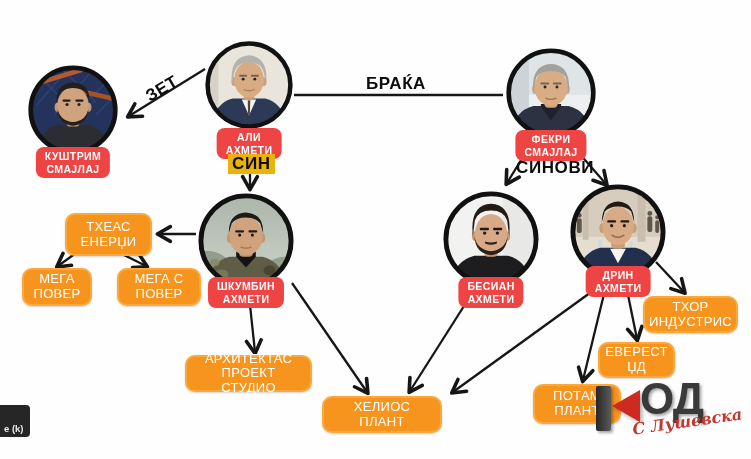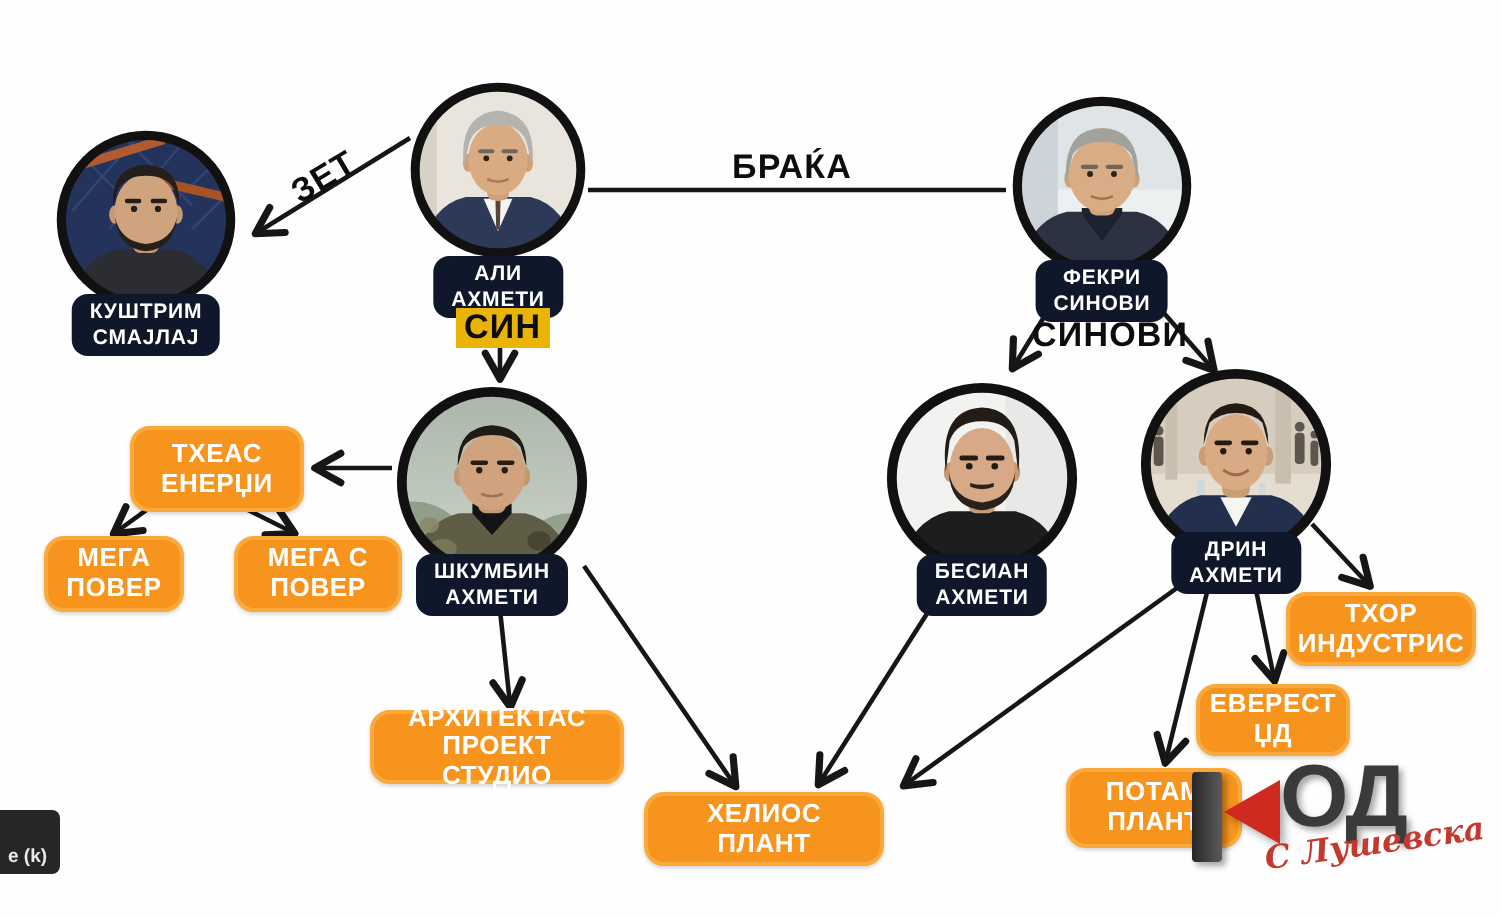--- a/index.html
+++ b/index.html
@@ -1,26 +1,26 @@
 <!DOCTYPE html>
 <html><head>
 <meta charset="utf-8">
 <style>
   html,body{margin:0;padding:0;background:#ffffff;}
   .canvas{position:relative;width:751px;height:459px;background:#fefefe;overflow:hidden;
           font-family:"Liberation Sans",sans-serif;}
   #arrows{position:absolute;left:0;top:0;z-index:1;}
   .obox{position:absolute;box-sizing:border-box;background:#F7941E;border:2px solid #FBA93B;
-        border-radius:10px;color:#fff;font-weight:bold;font-size:13px;line-height:1.12;
+        border-radius:10px;color:#fff;font-weight:normal;font-size:13px;line-height:1.12;
         text-align:center;display:flex;align-items:center;justify-content:center;
         white-space:pre-line;letter-spacing:.3px;z-index:2;box-shadow:0 1px 2px rgba(0,0,0,.18);
         padding:3px 6px;}
   .person{position:absolute;z-index:2;}
   .person svg{display:block;}
-  .pname{position:absolute;left:50%;transform:translateX(-50%);background:#0f172a;color:#fff;
+  .pname{position:absolute;left:50%;transform:translateX(-50%);background:#ef4444;color:#fff;
          font-weight:bold;font-size:10.5px;line-height:1.2;text-align:center;padding:3px 9px;
          border-radius:8px;white-space:pre-line;letter-spacing:.4px;z-index:3;}
   .rel{position:absolute;font-weight:bold;font-size:17px;color:#0d0d0d;z-index:4;letter-spacing:.6px;}
   .rel.halo{background:#eab308;padding:0 4px;}
   .kod{position:absolute;left:594px;top:381px;width:156px;height:62px;z-index:5;}
   .kod-bar{position:absolute;left:2px;top:5px;width:15px;height:45px;
            background:linear-gradient(90deg,#262626,#5b5b5b);border-radius:2px;
            box-shadow:2px 2px 3px rgba(0,0,0,.35);}
   .kod-tri{position:absolute;left:18px;top:9px;width:0;height:0;
            border-top:16px solid transparent;border-bottom:16px solid transparent;
@@ -143,21 +143,21 @@
         <ellipse cx="50" cy="44" rx="18" ry="20" fill="#d8ac85"></ellipse>
         <path d="M30.5,48 Q29,25 42,20 Q50,17 58,20 Q71,25 69.5,48 L66,33 Q61,26 50,26 Q39,26 34,33 Z" fill="#a3a19c"></path>
         <rect x="38.5" y="38.5" width="9.5" height="2.2" rx="1.1" fill="#6d665d"></rect>
         <rect x="52" y="38.5" width="9.5" height="2.2" rx="1.1" fill="#6d665d"></rect>
         <circle cx="43.5" cy="43.5" r="1.6" fill="#2a221c"></circle>
         <circle cx="56.5" cy="43.5" r="1.6" fill="#2a221c"></circle>
         <path d="M44,55.5 Q50,58.5 56,55.5" stroke="#a2734f" stroke-width="1.4" fill="none"></path>
       </g>
       <circle cx="50" cy="50" r="46" fill="none" stroke="#111" stroke-width="5"></circle>
     </svg>
-    <div class="pname" style="top:83px;">ФЕКРИ СИНОВИ</div>
+    <div class="pname" style="top:83px;">ФЕКРИ СМАЈЛАЈ</div>
   </div>
 
   <div class="person" style="left:197px;top:192px;">
     <svg width="98" height="98" viewBox="0 0 100 100">
       <defs>
         <clipPath id="cp4">
             <circle cx="50" cy="50" r="46"></circle>
           </clipPath>
         <linearGradient id="fog" x1="0" y1="0" x2="0" y2="1">
           <stop offset="0" stop-color="#aab4a9"></stop>

